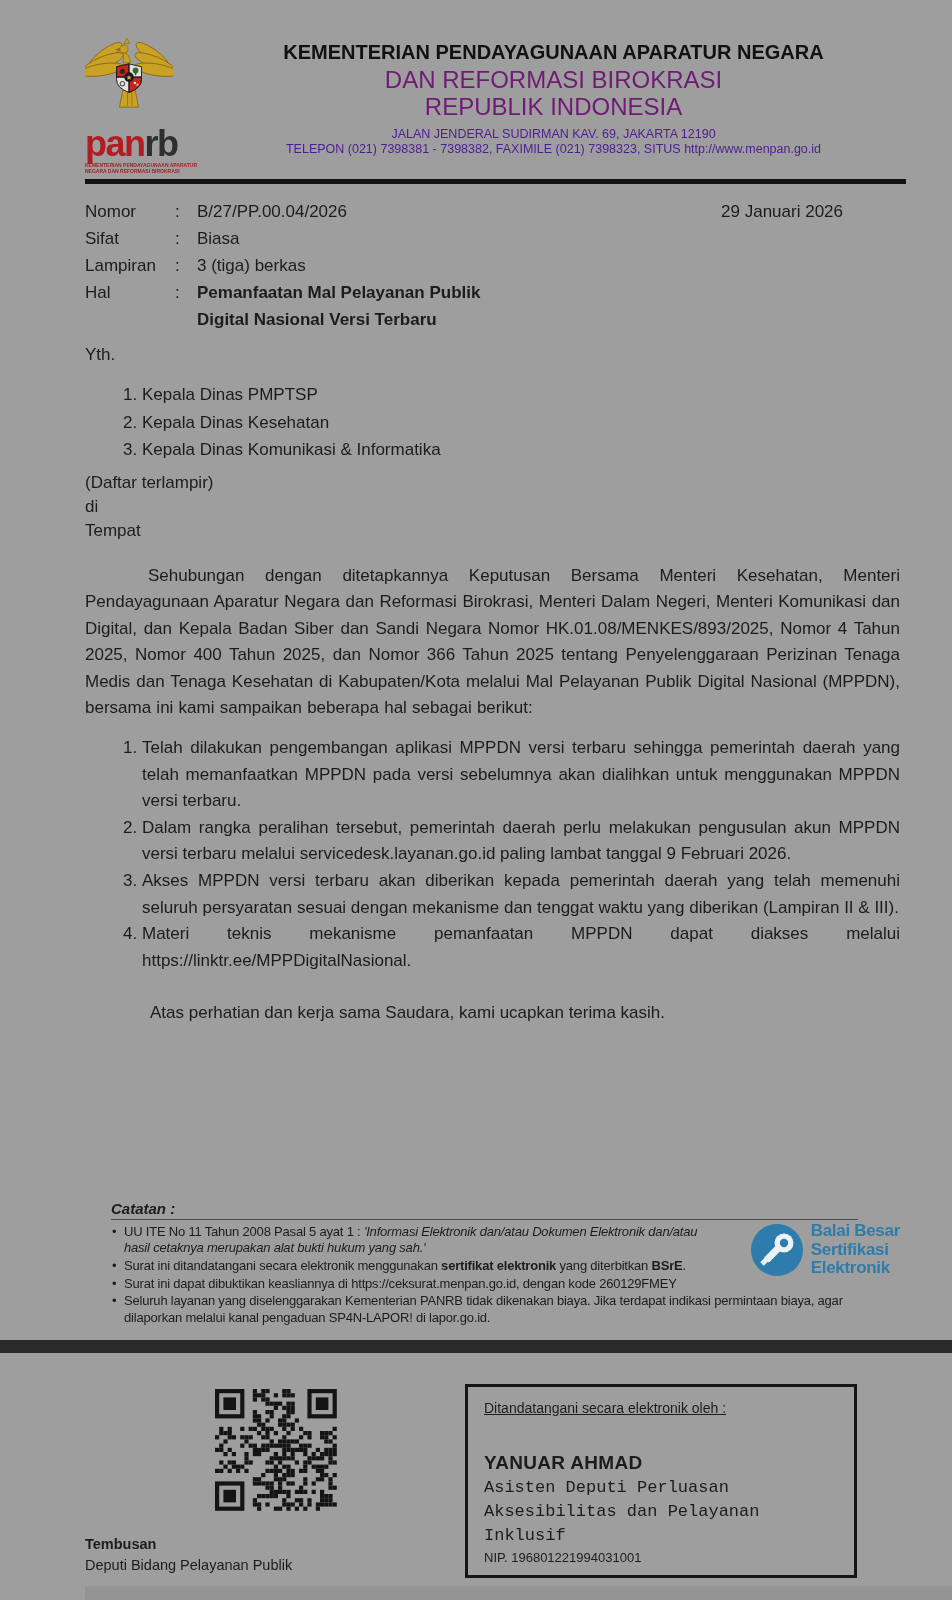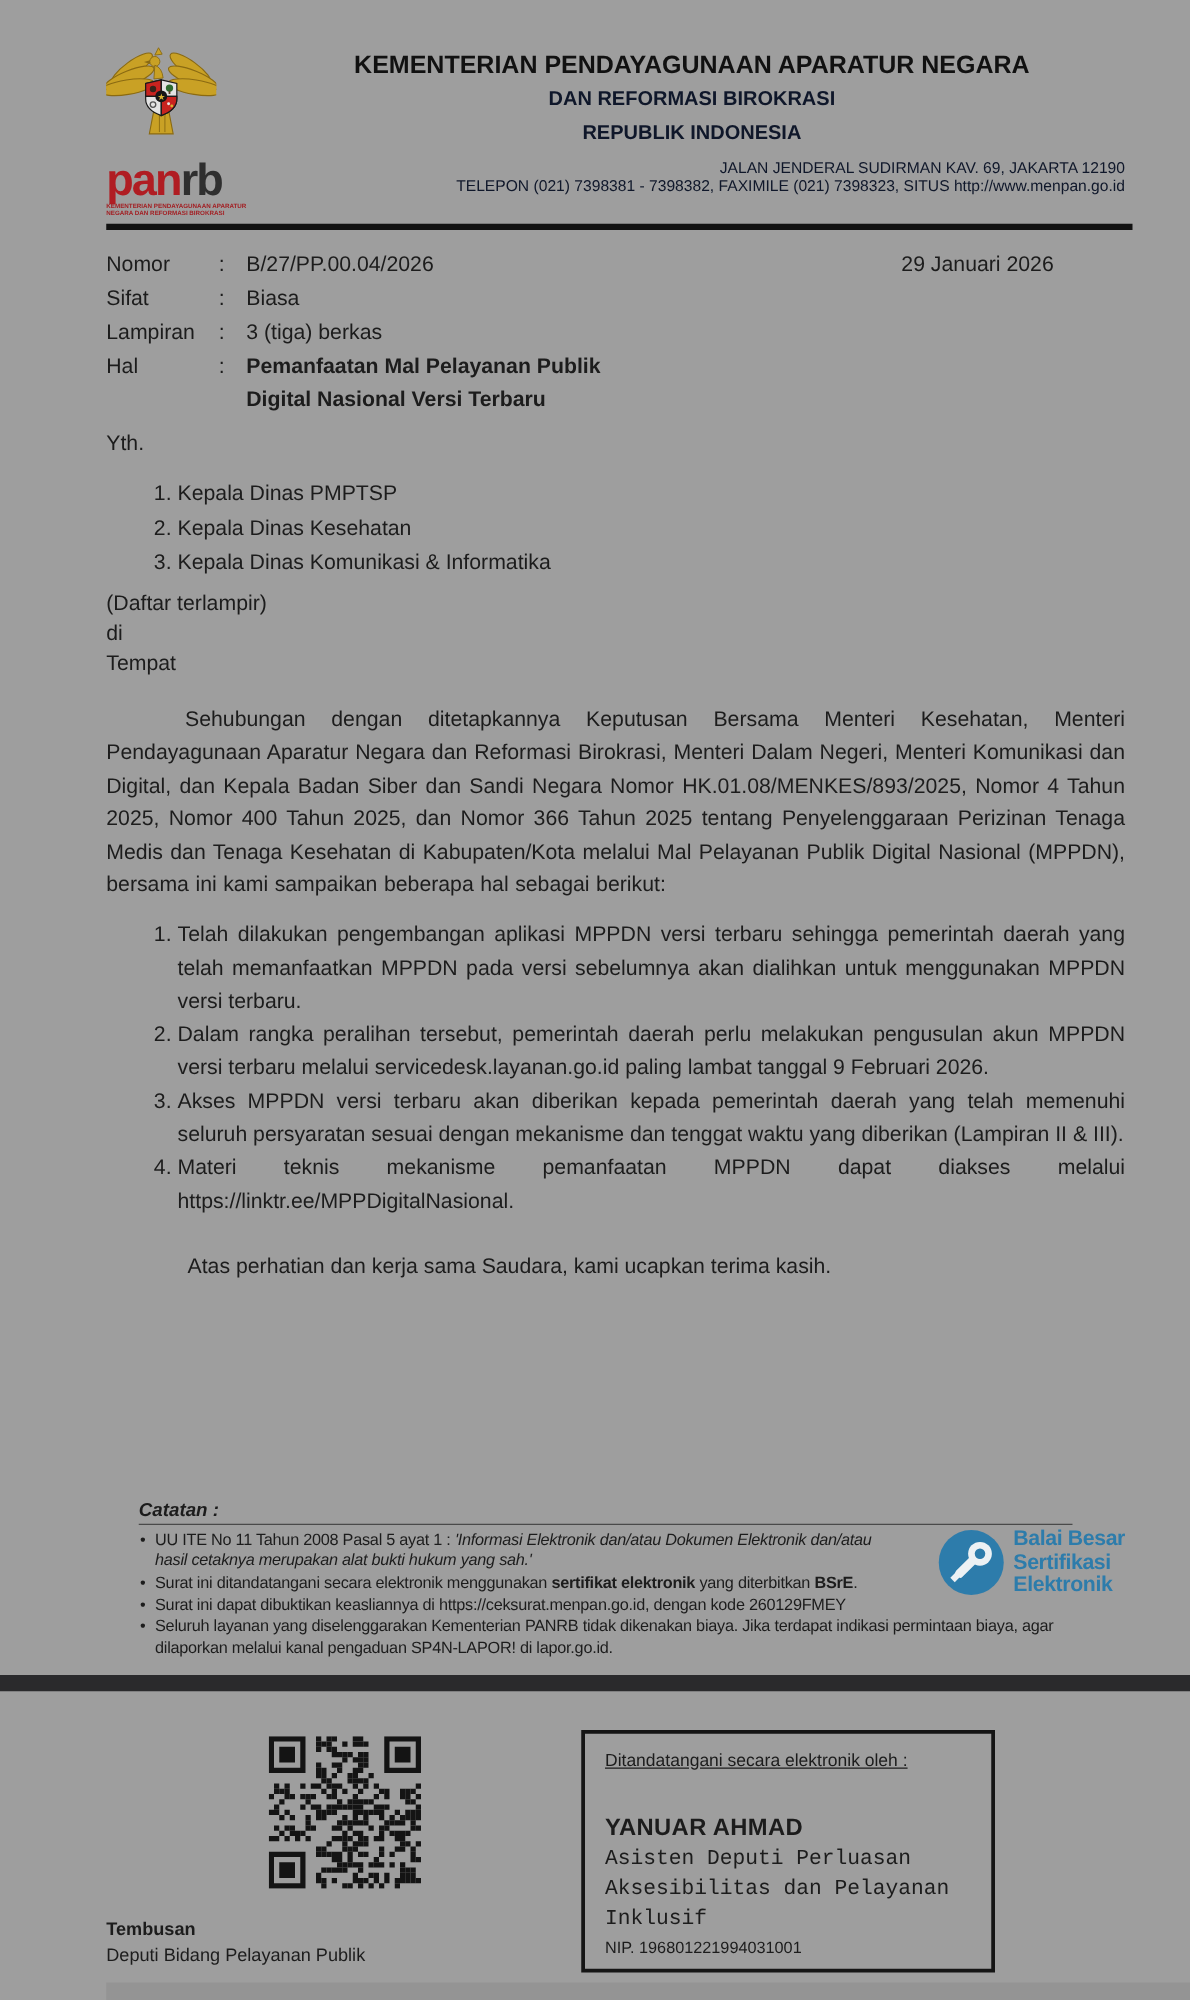--- a/index.html
+++ b/index.html
@@ -16,22 +16,22 @@
   
   .letterhead { display:flex; }
   .logo-block { flex:0 0 122px; padding-top:4px; }
   .logo-block svg { display:block; }
   .wordmark { font-size:36px; font-weight:bold; letter-spacing:-1.5px; line-height:32px; margin-top:2px; }
   .wordmark .red { color:#b01d23; }
   .wordmark .dark { color:#2f2f2f; }
   .wordmark-sub { width:118px; font-size:5px; line-height:5.5px; color:#a32024; font-weight:bold; margin-top:3px; text-transform:uppercase; }
   .head-text { flex:1; text-align:center; padding-top:9px; }
   .h1 { font-size:20px; font-weight:bold; line-height:27px; color:#111; }
-  .h2,.h3 { font-size:16px; font-weight:bold; line-height:27px; color:#0f172a; }
-  .addr { font-size:12.5px; line-height:15px; color:#0f172a;text-align:right; }
+  .h2,.h3 { font-size:24px; font-weight:normal; line-height:27px; color:#701a75; }
+  .addr { font-size:12.5px; line-height:15px; color:#4c1d95; }
   .addr.first { margin-top:7px; }
   .head-rule { height:5px; background:#121212; margin-top:5px; margin-right:-6px; }
 
   
   .meta { position:relative; margin-top:14px; font-size:17px; }
   .meta-row { display:flex; line-height:27px; }
   .meta-label { width:90px; }
   .meta-sep { width:22px; }
   .meta-value.bold { font-weight:bold; }
   .letter-date { position:absolute; top:0; right:57px; font-size:17px; line-height:27px; }
@@ -60,21 +60,21 @@
   li.n4 { padding-right:18px; }
   .it { font-style:italic; }
   .bd { font-weight:bold; }
 
   .bsre { position:absolute; right:0; top:22px; display:flex; align-items:center; gap:7px; }
   .bsre-text { color:#2d7cab; font-weight:bold; font-size:17px; line-height:18.5px; letter-spacing:-0.3px; }
 
   
   .separator { position:absolute; left:0; top:1340px; width:952px; height:13px; background:#2a2a2c; }
   .qr { position:absolute; left:215px; top:1389px; width:122px; height:122px; }
-  .sign-box { position:absolute; left:465px; top:1384px; width:331px; min-height:152px; border:3px solid #151515; padding:13px 16px 10px 16px; }
+  .sign-box { position:absolute; left:465px; top:1384px; width:392px; min-height:152px; border:3px solid #151515; padding:13px 16px 10px 16px; }
   .sign-caption { font-size:14px; text-decoration:underline; }
   .sign-name { margin-top:36px; font-size:19px; font-weight:bold; letter-spacing:0.3px; }
   .sign-title { font-size:17px; line-height:24px; margin-top:2px;font-family:Liberation Mono, monospace; }
   .sign-nip { font-size:13px; margin-top:2px; }
   .copy-to { position:absolute; left:85px; top:1534px; }
   .copy-to-heading { font-size:14.5px; font-weight:bold; line-height:20px; }
   .copy-to-value { font-size:14.5px; line-height:22px; }
   .page-edge-shadow { position:absolute; left:85px; right:0; top:1586px; height:14px; background:#949494; }
 </style>
 </head>

